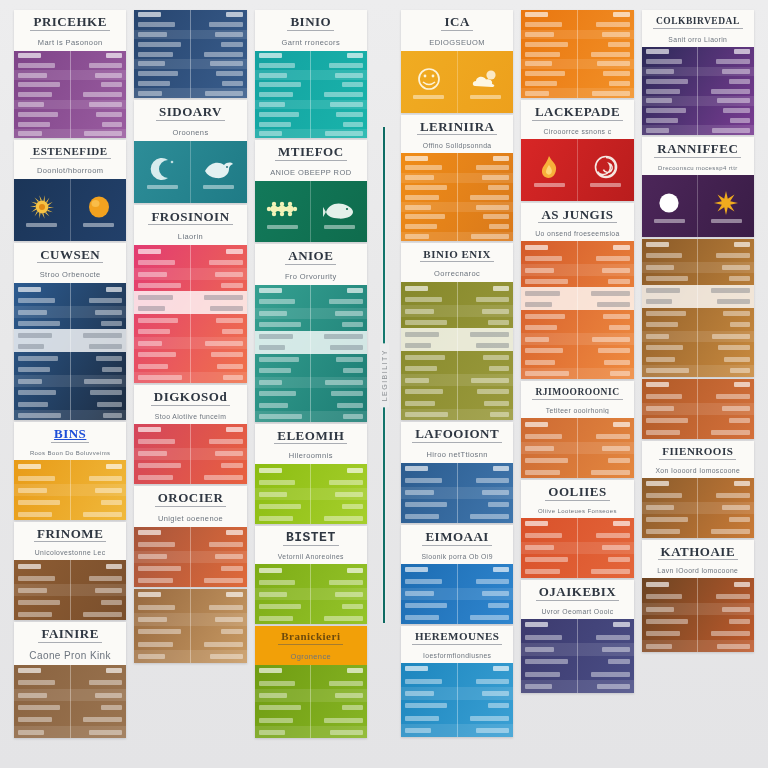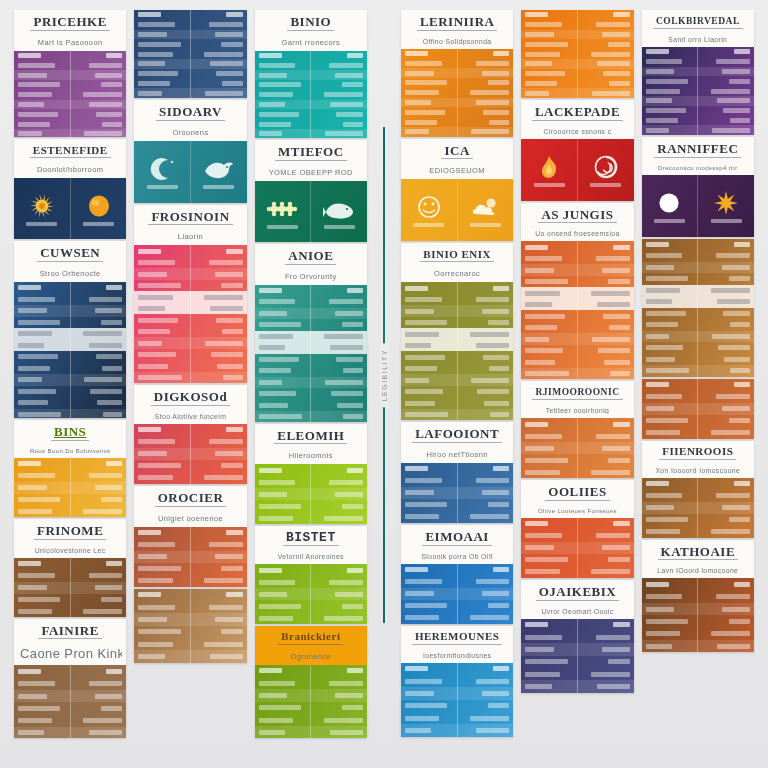--- a/index.html
+++ b/index.html
@@ -374,21 +374,21 @@
                   </div>
                   <div class="vsplit"></div>
                   <div class="dcell r">
                     <span class="bar" style="width: 41%;"></span>
                   </div>
                 </div>
               </div>
             </div>
           </div>
           <div class="card">
-            <div class="card-head"><div class="card-title" style="color: #4d7c0f; font-size: 13px; text-decoration: underline;">BINS</div><div class="card-sub" style="font-size: 6px;">Roos Boon Do Boluvveims</div></div>
+            <div class="card-head"><div class="card-title" style="color: #1d4ed8; font-size: 13px; text-decoration: underline;">BINS</div><div class="card-sub" style="font-size: 6px;">Roos Boon Do Boluvveims</div></div>
             <div class="card-body">
               <div class="dtable" style="background: linear-gradient(120deg, rgb(232, 155, 23) 0%, rgb(240, 185, 60) 100%); height: 60px;">
                 <div class="drow hdr" style="flex: 1 1 0px; min-height: 0px;">
                   <div class="dcell">
                     <span class="bar" style="width: 48%;"></span>
                   </div>
                   <div class="vsplit"></div>
                   <div class="dcell r">
                     <span class="bar" style="width: 34%;"></span>
                   </div>
@@ -478,21 +478,21 @@
                   </div>
                   <div class="vsplit"></div>
                   <div class="dcell r">
                     <span class="bar" style="width: 82%;"></span>
                   </div>
                 </div>
               </div>
             </div>
           </div>
           <div class="card">
-            <div class="card-head"><div class="card-title" style="color: rgb(47, 55, 66); font-size: 13px;">FAINIRE</div><div class="card-sub" style="font-size: 13px;">Caone Pron Kink</div></div>
+            <div class="card-head"><div class="card-title" style="color: rgb(47, 55, 66); font-size: 13px;">FAINIRE</div><div class="card-sub" style="font-size: 10px;">Caone Pron Kink</div></div>
             <div class="card-body">
               <div class="dtable" style="background: linear-gradient(120deg, rgb(138, 99, 64) 0%, rgb(154, 116, 80) 100%); height: 74px;">
                 <div class="drow hdr" style="flex: 1 1 0px; min-height: 0px;">
                   <div class="dcell">
                     <span class="bar" style="width: 48%;"></span>
                   </div>
                   <div class="vsplit"></div>
                   <div class="dcell r">
                     <span class="bar" style="width: 34%;"></span>
                   </div>
@@ -1023,21 +1023,21 @@
                   </div>
                   <div class="vsplit"></div>
                   <div class="dcell r">
                     <span class="bar" style="width: 80%;"></span>
                   </div>
                 </div>
               </div>
             </div>
           </div>
           <div class="card">
-            <div class="card-head"><div class="card-title" style="color: rgb(47, 55, 66); font-size: 13px;">MTIEFOC</div><div class="card-sub" style="font-size: 7.5px;">YOMLE OBEEPP ROD</div></div>
+            <div class="card-head"><div class="card-title" style="color: rgb(47, 55, 66); font-size: 13px;">MTIEFOC</div><div class="card-sub" style="font-size: 7.5px;">ANIOE OBEEPP ROD</div></div>
             <div class="card-body">
               <div class="iconpanel" style="background: linear-gradient(120deg, rgb(18, 121, 90) 0%, rgb(15, 108, 77) 100%); height: 62px;">
                 <div class="iconcell">
                   <span>
                     <svg width="34" height="26" viewBox="0 0 34 26">
                       <g fill="#f2f2b8">
                         <circle cx="9" cy="13" r="3.4"></circle>
            <circle cx="9" cy="8" r="2.2"></circle>
                         <circle cx="9" cy="18" r="2.2"></circle>
            <circle cx="4" cy="13" r="2.2"></circle>
@@ -1355,108 +1355,20 @@
       </div>
 
     <div class="divider">
       <div class="rule short"></div>
       <div class="vlabel">LEGIBILITY</div>
     </div>
 
     <div class="half" id="half-right">
         <div class="column">
           <div class="card">
-            <div class="card-head"><div class="card-title" style="color: rgb(47, 55, 66); font-size: 13px;">LERINIIRA</div><div class="card-sub" style="font-size: 6.8px;">Offino Solldpsonnda</div></div>
-            <div class="card-body">
-              <div class="dtable" style="background: linear-gradient(120deg, rgb(240, 140, 23) 0%, rgb(217, 121, 27) 100%); height: 88px;">
-                <div class="drow hdr" style="flex: 1 1 0px; min-height: 0px;">
-                  <div class="dcell">
-                    <span class="bar" style="width: 48%;"></span>
-                  </div>
-                  <div class="vsplit"></div>
-                  <div class="dcell r">
-                    <span class="bar" style="width: 34%;"></span>
-                  </div>
-                </div>
-                <div class="drow" style="flex: 1 1 0px; min-height: 0px;">
-                  <div class="dcell">
-                    <span class="bar" style="width: 77%;"></span>
-                  </div>
-                  <div class="vsplit"></div>
-                  <div class="dcell r">
-                    <span class="bar" style="width: 71%;"></span>
-                  </div>
-                </div>
-                <div class="drow alt" style="flex: 1 1 0px; min-height: 0px;">
-                  <div class="dcell">
-                    <span class="bar" style="width: 60%;"></span>
-                  </div>
-                  <div class="vsplit"></div>
-                  <div class="dcell r">
-                    <span class="bar" style="width: 58%;"></span>
-                  </div>
-                </div>
-                <div class="drow" style="flex: 1 1 0px; min-height: 0px;">
-                  <div class="dcell">
-                    <span class="bar" style="width: 89%;"></span>
-                  </div>
-                  <div class="vsplit"></div>
-                  <div class="dcell r">
-                    <span class="bar" style="width: 45%;"></span>
-                  </div>
-                </div>
-                <div class="drow" style="flex: 1 1 0px; min-height: 0px;">
-                  <div class="dcell">
-                    <span class="bar" style="width: 72%;"></span>
-                  </div>
-                  <div class="vsplit"></div>
-                  <div class="dcell r">
-                    <span class="bar" style="width: 82%;"></span>
-                  </div>
-                </div>
-                <div class="drow alt" style="flex: 1 1 0px; min-height: 0px;">
-                  <div class="dcell">
-                    <span class="bar" style="width: 55%;"></span>
-                  </div>
-                  <div class="vsplit"></div>
-                  <div class="dcell r">
-                    <span class="bar" style="width: 69%;"></span>
-                  </div>
-                </div>
-                <div class="drow" style="flex: 1 1 0px; min-height: 0px;">
-                  <div class="dcell">
-                    <span class="bar" style="width: 84%;"></span>
-                  </div>
-                  <div class="vsplit"></div>
-                  <div class="dcell r">
-                    <span class="bar" style="width: 56%;"></span>
-                  </div>
-                </div>
-                <div class="drow" style="flex: 1 1 0px; min-height: 0px;">
-                  <div class="dcell">
-                    <span class="bar" style="width: 67%;"></span>
-                  </div>
-                  <div class="vsplit"></div>
-                  <div class="dcell r">
-                    <span class="bar" style="width: 43%;"></span>
-                  </div>
-                </div>
-                <div class="drow alt" style="flex: 1 1 0px; min-height: 0px;">
-                  <div class="dcell">
-                    <span class="bar" style="width: 50%;"></span>
-                  </div>
-                  <div class="vsplit"></div>
-                  <div class="dcell r">
-                    <span class="bar" style="width: 80%;"></span>
-                  </div>
-                </div>
-              </div>
-            </div>
-          </div>
-          <div class="card">
             <div class="card-head"><div class="card-title" style="color: rgb(47, 55, 66); font-size: 13px;">ICA</div><div class="card-sub" style="font-size: 7.5px;">EDIOGSEUOM</div></div>
             <div class="card-body">
               <div class="iconpanel" style="background: linear-gradient(120deg, rgb(240, 172, 34) 0%, rgb(237, 160, 28) 100%); height: 62px;">
                 <div class="iconcell">
                   <span>
                     <svg width="34" height="26" viewBox="0 0 34 26">
                       <circle cx="17" cy="13" r="10" fill="none" stroke="#fdf3d8" stroke-width="1.7"></circle>
                <circle cx="13" cy="10" r="1.4" fill="#fdf3d8"></circle>
                       <circle cx="21" cy="10" r="1.4" fill="#fdf3d8"></circle>
                <path d="M11 16 Q17 21 23 16" fill="none" stroke="#fdf3d8" stroke-width="1.6"></path>
@@ -1471,20 +1383,108 @@
                <path d="M6 20 C3 20 3 15 7 15 C7 10 15 9 17 13.5 C21 12.5 24 15 23 18
                         C26 18.4 26 21 23 21 Z" fill="#fdf6e2"></path>
                     </svg>
                   </span>
                   <div class="iconcap"></div>
                 </div>
               </div>
             </div>
           </div>
           <div class="card">
+            <div class="card-head"><div class="card-title" style="color: rgb(47, 55, 66); font-size: 13px;">LERINIIRA</div><div class="card-sub" style="font-size: 6.8px;">Offino Solldpsonnda</div></div>
+            <div class="card-body">
+              <div class="dtable" style="background: linear-gradient(120deg, rgb(240, 140, 23) 0%, rgb(217, 121, 27) 100%); height: 88px;">
+                <div class="drow hdr" style="flex: 1 1 0px; min-height: 0px;">
+                  <div class="dcell">
+                    <span class="bar" style="width: 48%;"></span>
+                  </div>
+                  <div class="vsplit"></div>
+                  <div class="dcell r">
+                    <span class="bar" style="width: 34%;"></span>
+                  </div>
+                </div>
+                <div class="drow" style="flex: 1 1 0px; min-height: 0px;">
+                  <div class="dcell">
+                    <span class="bar" style="width: 77%;"></span>
+                  </div>
+                  <div class="vsplit"></div>
+                  <div class="dcell r">
+                    <span class="bar" style="width: 71%;"></span>
+                  </div>
+                </div>
+                <div class="drow alt" style="flex: 1 1 0px; min-height: 0px;">
+                  <div class="dcell">
+                    <span class="bar" style="width: 60%;"></span>
+                  </div>
+                  <div class="vsplit"></div>
+                  <div class="dcell r">
+                    <span class="bar" style="width: 58%;"></span>
+                  </div>
+                </div>
+                <div class="drow" style="flex: 1 1 0px; min-height: 0px;">
+                  <div class="dcell">
+                    <span class="bar" style="width: 89%;"></span>
+                  </div>
+                  <div class="vsplit"></div>
+                  <div class="dcell r">
+                    <span class="bar" style="width: 45%;"></span>
+                  </div>
+                </div>
+                <div class="drow" style="flex: 1 1 0px; min-height: 0px;">
+                  <div class="dcell">
+                    <span class="bar" style="width: 72%;"></span>
+                  </div>
+                  <div class="vsplit"></div>
+                  <div class="dcell r">
+                    <span class="bar" style="width: 82%;"></span>
+                  </div>
+                </div>
+                <div class="drow alt" style="flex: 1 1 0px; min-height: 0px;">
+                  <div class="dcell">
+                    <span class="bar" style="width: 55%;"></span>
+                  </div>
+                  <div class="vsplit"></div>
+                  <div class="dcell r">
+                    <span class="bar" style="width: 69%;"></span>
+                  </div>
+                </div>
+                <div class="drow" style="flex: 1 1 0px; min-height: 0px;">
+                  <div class="dcell">
+                    <span class="bar" style="width: 84%;"></span>
+                  </div>
+                  <div class="vsplit"></div>
+                  <div class="dcell r">
+                    <span class="bar" style="width: 56%;"></span>
+                  </div>
+                </div>
+                <div class="drow" style="flex: 1 1 0px; min-height: 0px;">
+                  <div class="dcell">
+                    <span class="bar" style="width: 67%;"></span>
+                  </div>
+                  <div class="vsplit"></div>
+                  <div class="dcell r">
+                    <span class="bar" style="width: 43%;"></span>
+                  </div>
+                </div>
+                <div class="drow alt" style="flex: 1 1 0px; min-height: 0px;">
+                  <div class="dcell">
+                    <span class="bar" style="width: 50%;"></span>
+                  </div>
+                  <div class="vsplit"></div>
+                  <div class="dcell r">
+                    <span class="bar" style="width: 80%;"></span>
+                  </div>
+                </div>
+              </div>
+            </div>
+          </div>
+          <div class="card">
             <div class="card-head"><div class="card-title" style="color: rgb(47, 55, 66); font-size: 11px;">BINIO ENIX</div><div class="card-sub" style="font-size: 7.5px;">Oorrecnaroc</div></div>
             <div class="card-body">
               <div class="dtable" style="background: linear-gradient(120deg, rgb(134, 136, 43) 0%, rgb(154, 154, 60) 100%); height: 138px;">
                 <div class="drow hdr" style="flex: 1 1 0px; min-height: 0px;">
                   <div class="dcell">
                     <span class="bar" style="width: 48%;"></span>
                   </div>
                   <div class="vsplit"></div>
                   <div class="dcell r">
                     <span class="bar" style="width: 34%;"></span>

